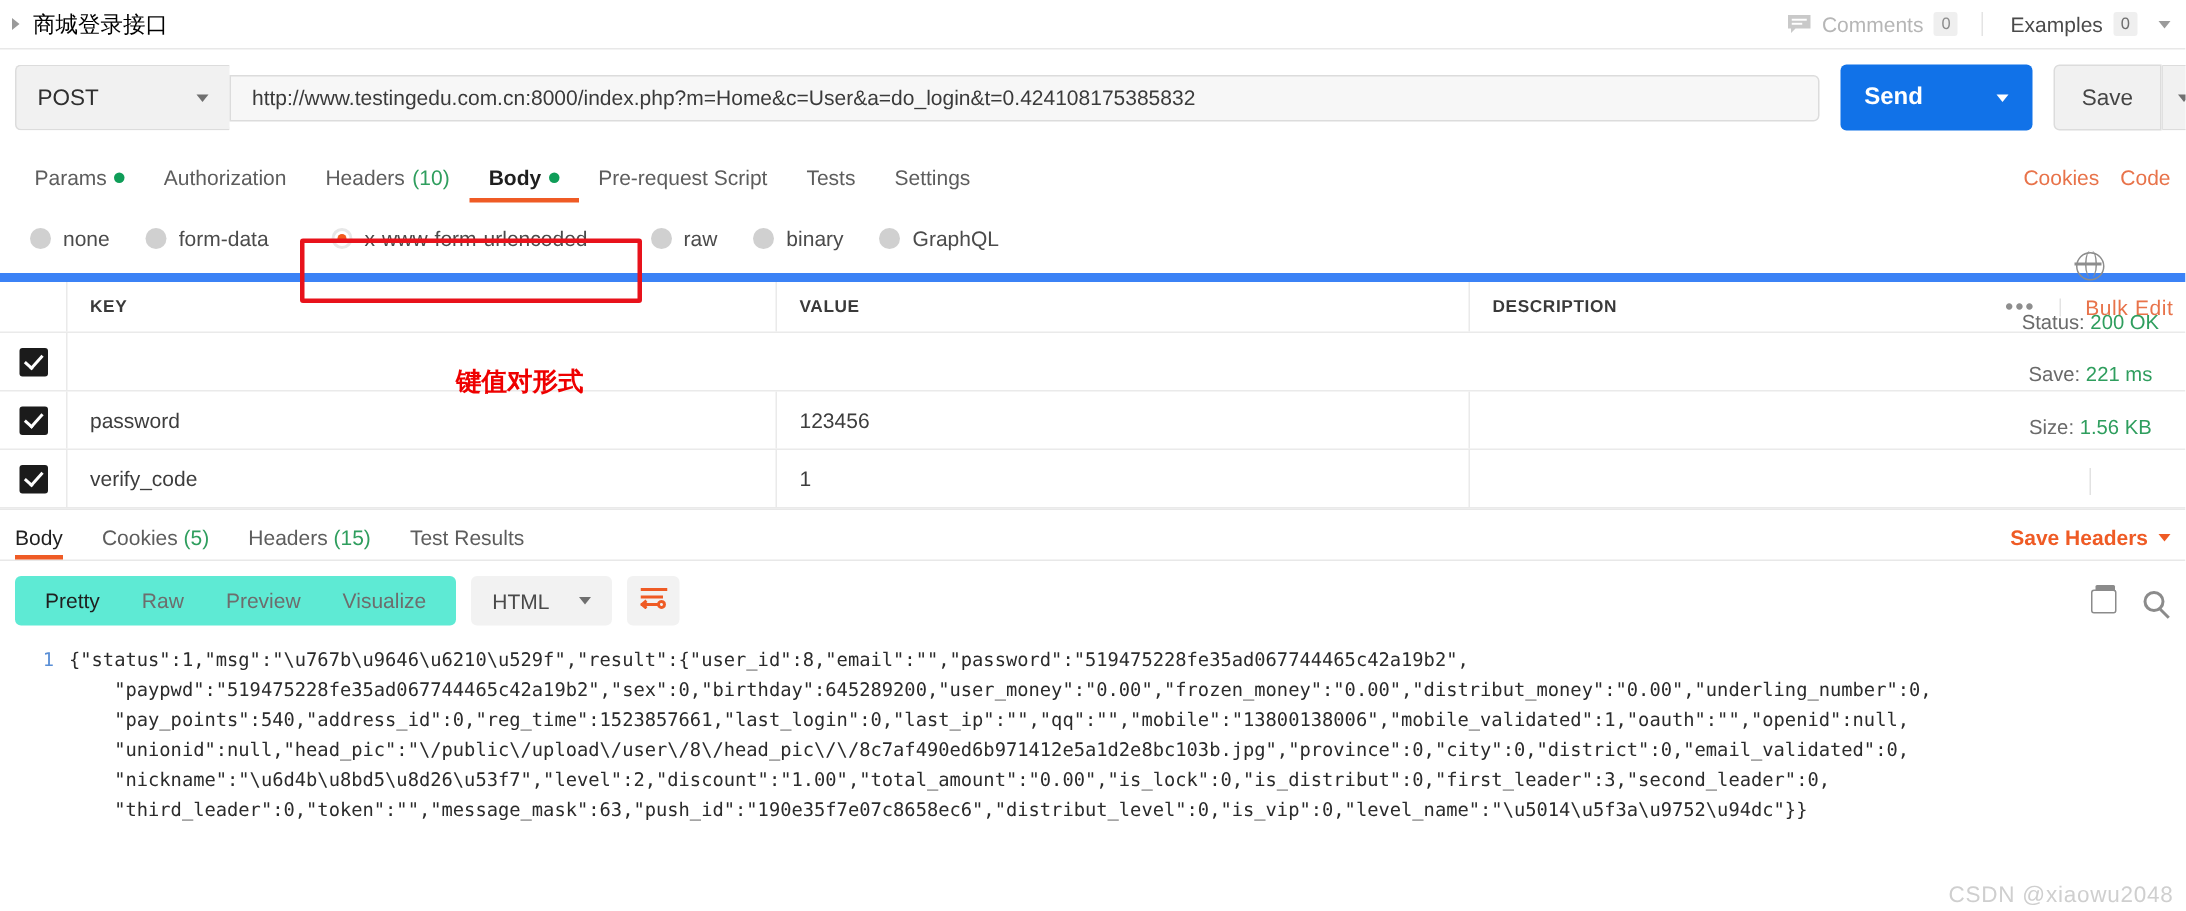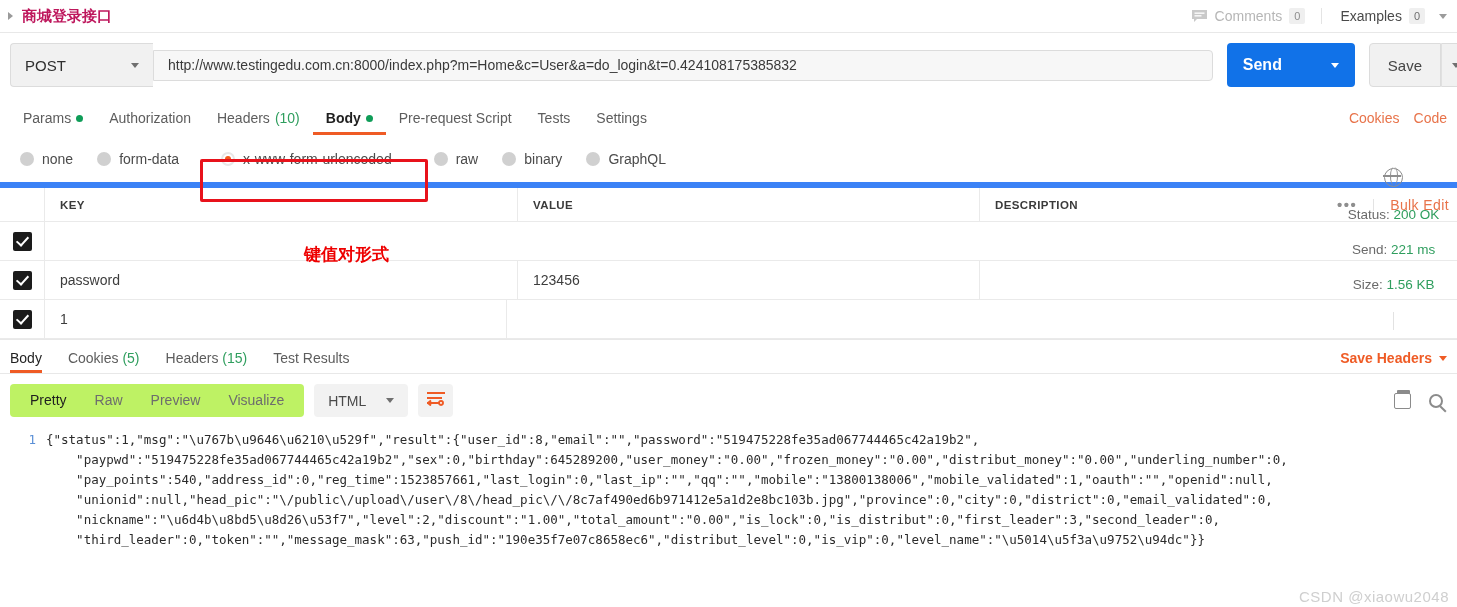--- a/index.html
+++ b/index.html
@@ -25,22 +25,22 @@
   .tri {
     width: 0; height: 0;
     border-left: 5px solid #9a9a9a;
     border-top: 4px solid transparent;
     border-bottom: 4px solid transparent;
     margin-right: 9px;
     flex: 0 0 auto;
   }
   .req-title {
     font-size: 15px;
-    color: #be185d;
-    font-weight: 700;
+    color: #000000;
+    font-weight: 400;
     white-space: nowrap;
   }
   .titlebar-right {
     margin-left: auto;
     display: flex;
     align-items: center;
     gap: 0px;
   }
   .comments-block {
     display: flex; align-items: center; gap: 7px;
@@ -354,21 +354,21 @@
   .resp-sep { width:1px; height:18px; background:#e2e2e2; }
 
   
   .viewer-bar {
     display:flex; align-items:center;
     padding: 10px 10px 9px 10px;
     gap: 10px;
     border-top: 1px solid #e8e8e8;
   }
   .seg {
-    background:#bef264;
+    background:#5eead4;
     border-radius:4px;
     display:flex; 
     height:33px;
     padding: 0 6px;
   }
   .seg-item {
     padding: 0 14px;
     font-size: 14px;
     color: #6d6d6d;
     line-height: 33px;
@@ -565,20 +565,21 @@
     </div>
     <div class="cell-key">password</div>
     <div class="cell-val">123456</div>
     <div class="cell-desc"></div>
   </div>
 
   <div class="kvrow">
     <div class="cell-check">
       <span class="cbx"></span>
     </div>
+    <div class="cell-key">verify_code</div>
     <div class="cell-val">1</div>
     <div class="cell-desc"></div>
   </div>
 </div>
 
 <div class="annot-text" style="left:276px; top:243px;margin-left:28px;">键值对形式</div>
 
 <div class="resp-tabs">
   <div class="resp-tab active">
     <span>Body</span>
@@ -595,21 +596,21 @@
     <span>Test Results</span>
   </div>
 
   <div class="resp-meta">
     <span class="globe"></span>
     <span>
       <span>Status:</span>
       <span class="v">200 OK</span>
     </span>
     <span>
-      <span>Send:</span>
+      <span>Save:</span>
       <span class="v">221 ms</span>
     </span>
     <span>
       <span>Size:</span>
       <span class="v">1.56 KB</span>
     </span>
     <span class="resp-sep"></span>
     <span class="save-resp">
       <span>Save Headers</span>
       <span class="chev"></span>

